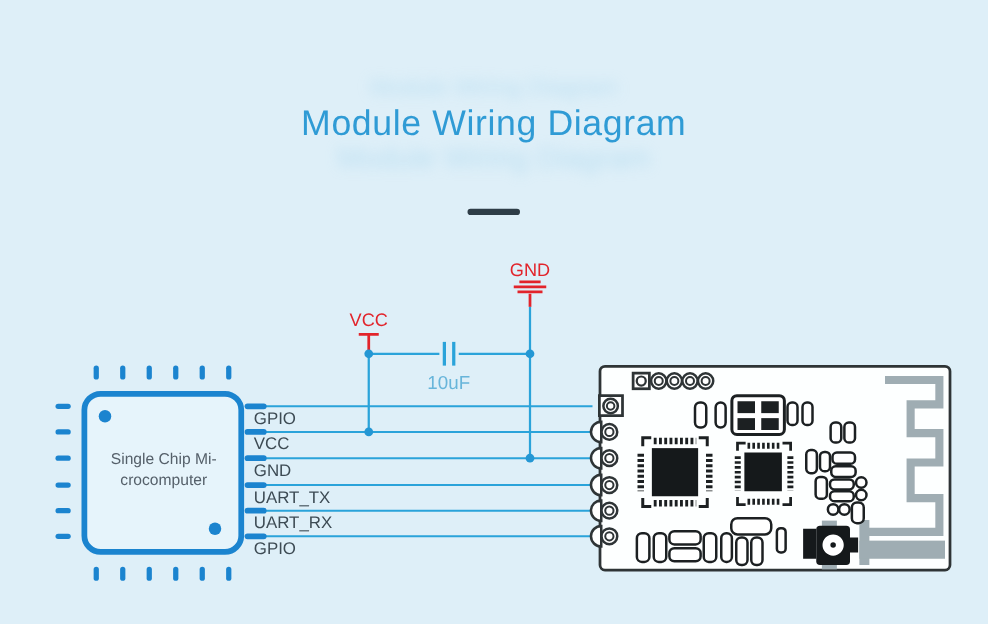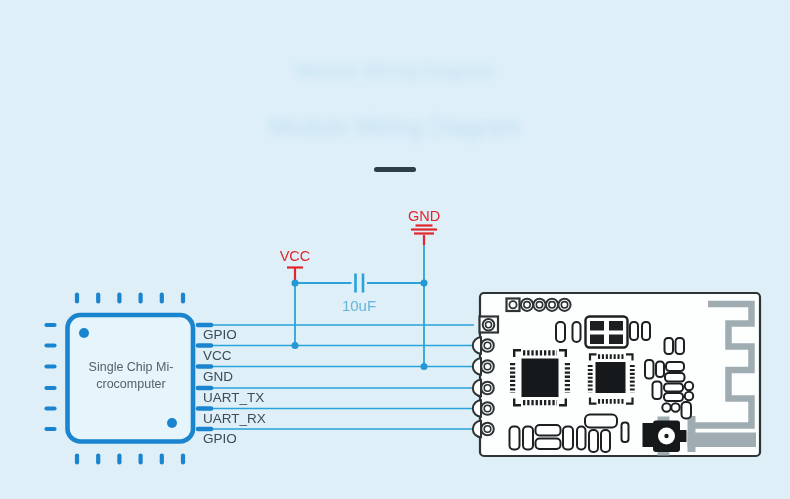--- a/index.html
+++ b/index.html
@@ -19,20 +19,21 @@
   .cap-label{fill:#68b5da;font-size:15px;}
   .chip-label{fill:#55606a;font-size:12.5px;text-anchor:middle;}
 </style>
 </head>
 <body>
 
 <div class="canvas">
 
   <div class="ghost ghost-top">Module Wiring Diagram</div>
   <div class="ghost ghost-bottom">Module Wiring Diagram</div>
+  <h1 class="page-title">Module Wiring Diagram</h1>
   <div class="title-dash"></div>
 
   <svg width="790" height="499" viewBox="0 0 790 499" style="position:absolute;left:0;top:0;">
 
     <g stroke="#2aa3da" stroke-width="1.6" fill="none">
       <line x1="196" y1="325" x2="474" y2="325"></line>
       <line x1="196" y1="345.5" x2="474" y2="345.5"></line>
       <line x1="196" y1="366.5" x2="474" y2="366.5"></line>
       <line x1="196" y1="388" x2="474" y2="388"></line>
       <line x1="196" y1="408.5" x2="474" y2="408.5"></line>

